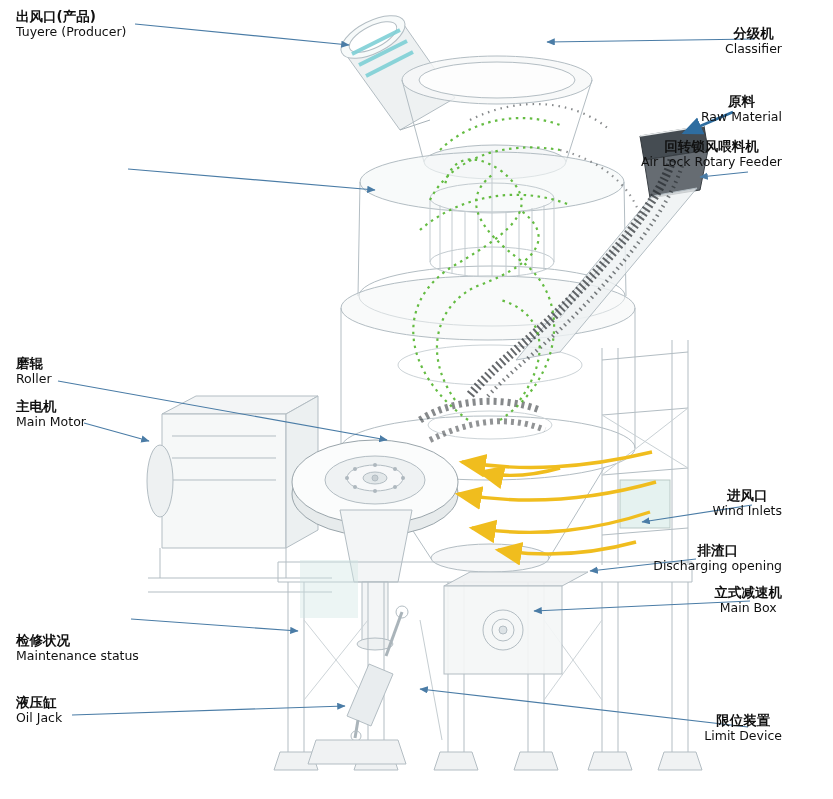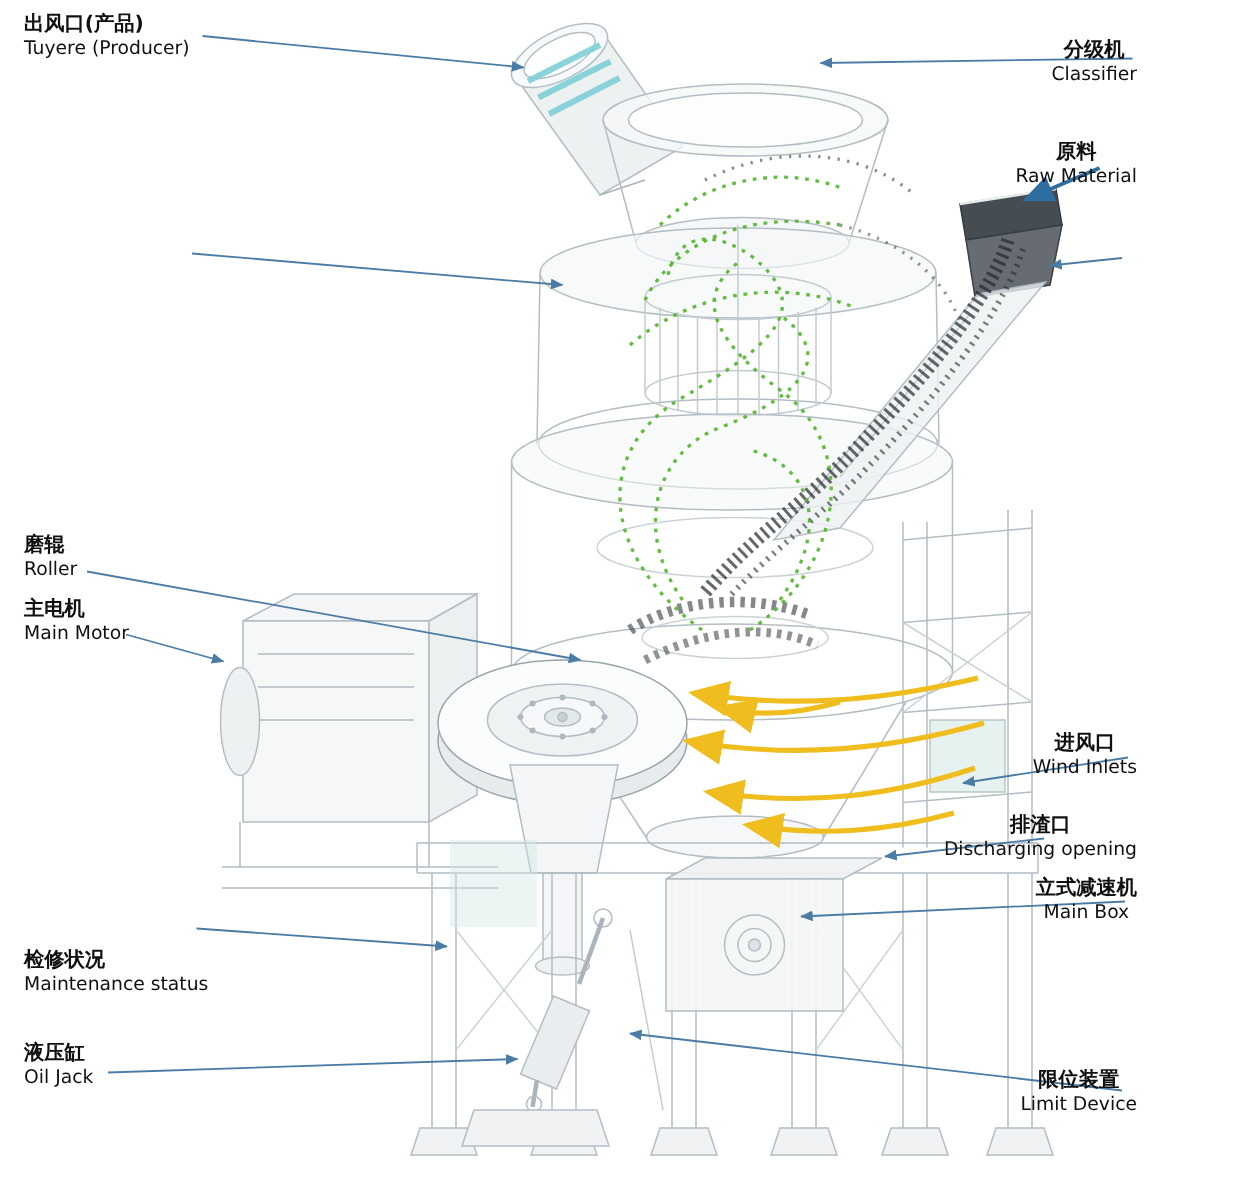--- a/index.html
+++ b/index.html
@@ -2,20 +2,21 @@
 <html><head>
 <meta charset="utf-8">
 <style>
   html,body{margin:0;padding:0;background:#ffffff;}
   #canvas{
     position:relative;
     width:771px;height:799px;
     background:#ffffff;
     overflow:hidden;
     font-family:"DejaVu Sans","Liberation Sans",sans-serif;
+    padding-left:24px;
   }
   #machine-svg{position:absolute;left:0;top:0;z-index:1;}
   .label{position:absolute;z-index:2;color:#101010;}
   .label .zh{font-size:13.5px;font-weight:bold;line-height:16px;white-space:nowrap;}
   .label .en{font-size:12.5px;font-weight:normal;line-height:16px;white-space:nowrap;}
   .label.left{left:16px;text-align:left;}
   .label.right{right:13px;text-align:center;}
 </style>
 </head>
 <body>
@@ -261,20 +262,24 @@
   <div class="label right" style="top:25px;">
     <div class="zh">分级机</div>
     <div class="en">Classifier</div>
   </div>
 
   <div class="label right" style="top:93px;">
     <div class="zh">原料</div>
     <div class="en">Raw Material</div>
   </div>
 
+  <div class="label right" style="top:138px;">
+    <div class="zh">回转锁风喂料机</div>
+    <div class="en">Air Lock Rotary Feeder</div>
+  </div>
 
   <div class="label right" style="top:487px;">
     <div class="zh">进风口</div>
     <div class="en">Wind Inlets</div>
   </div>
 
   <div class="label right" style="top:542px;">
     <div class="zh">排渣口</div>
     <div class="en">Discharging opening</div>
   </div>

